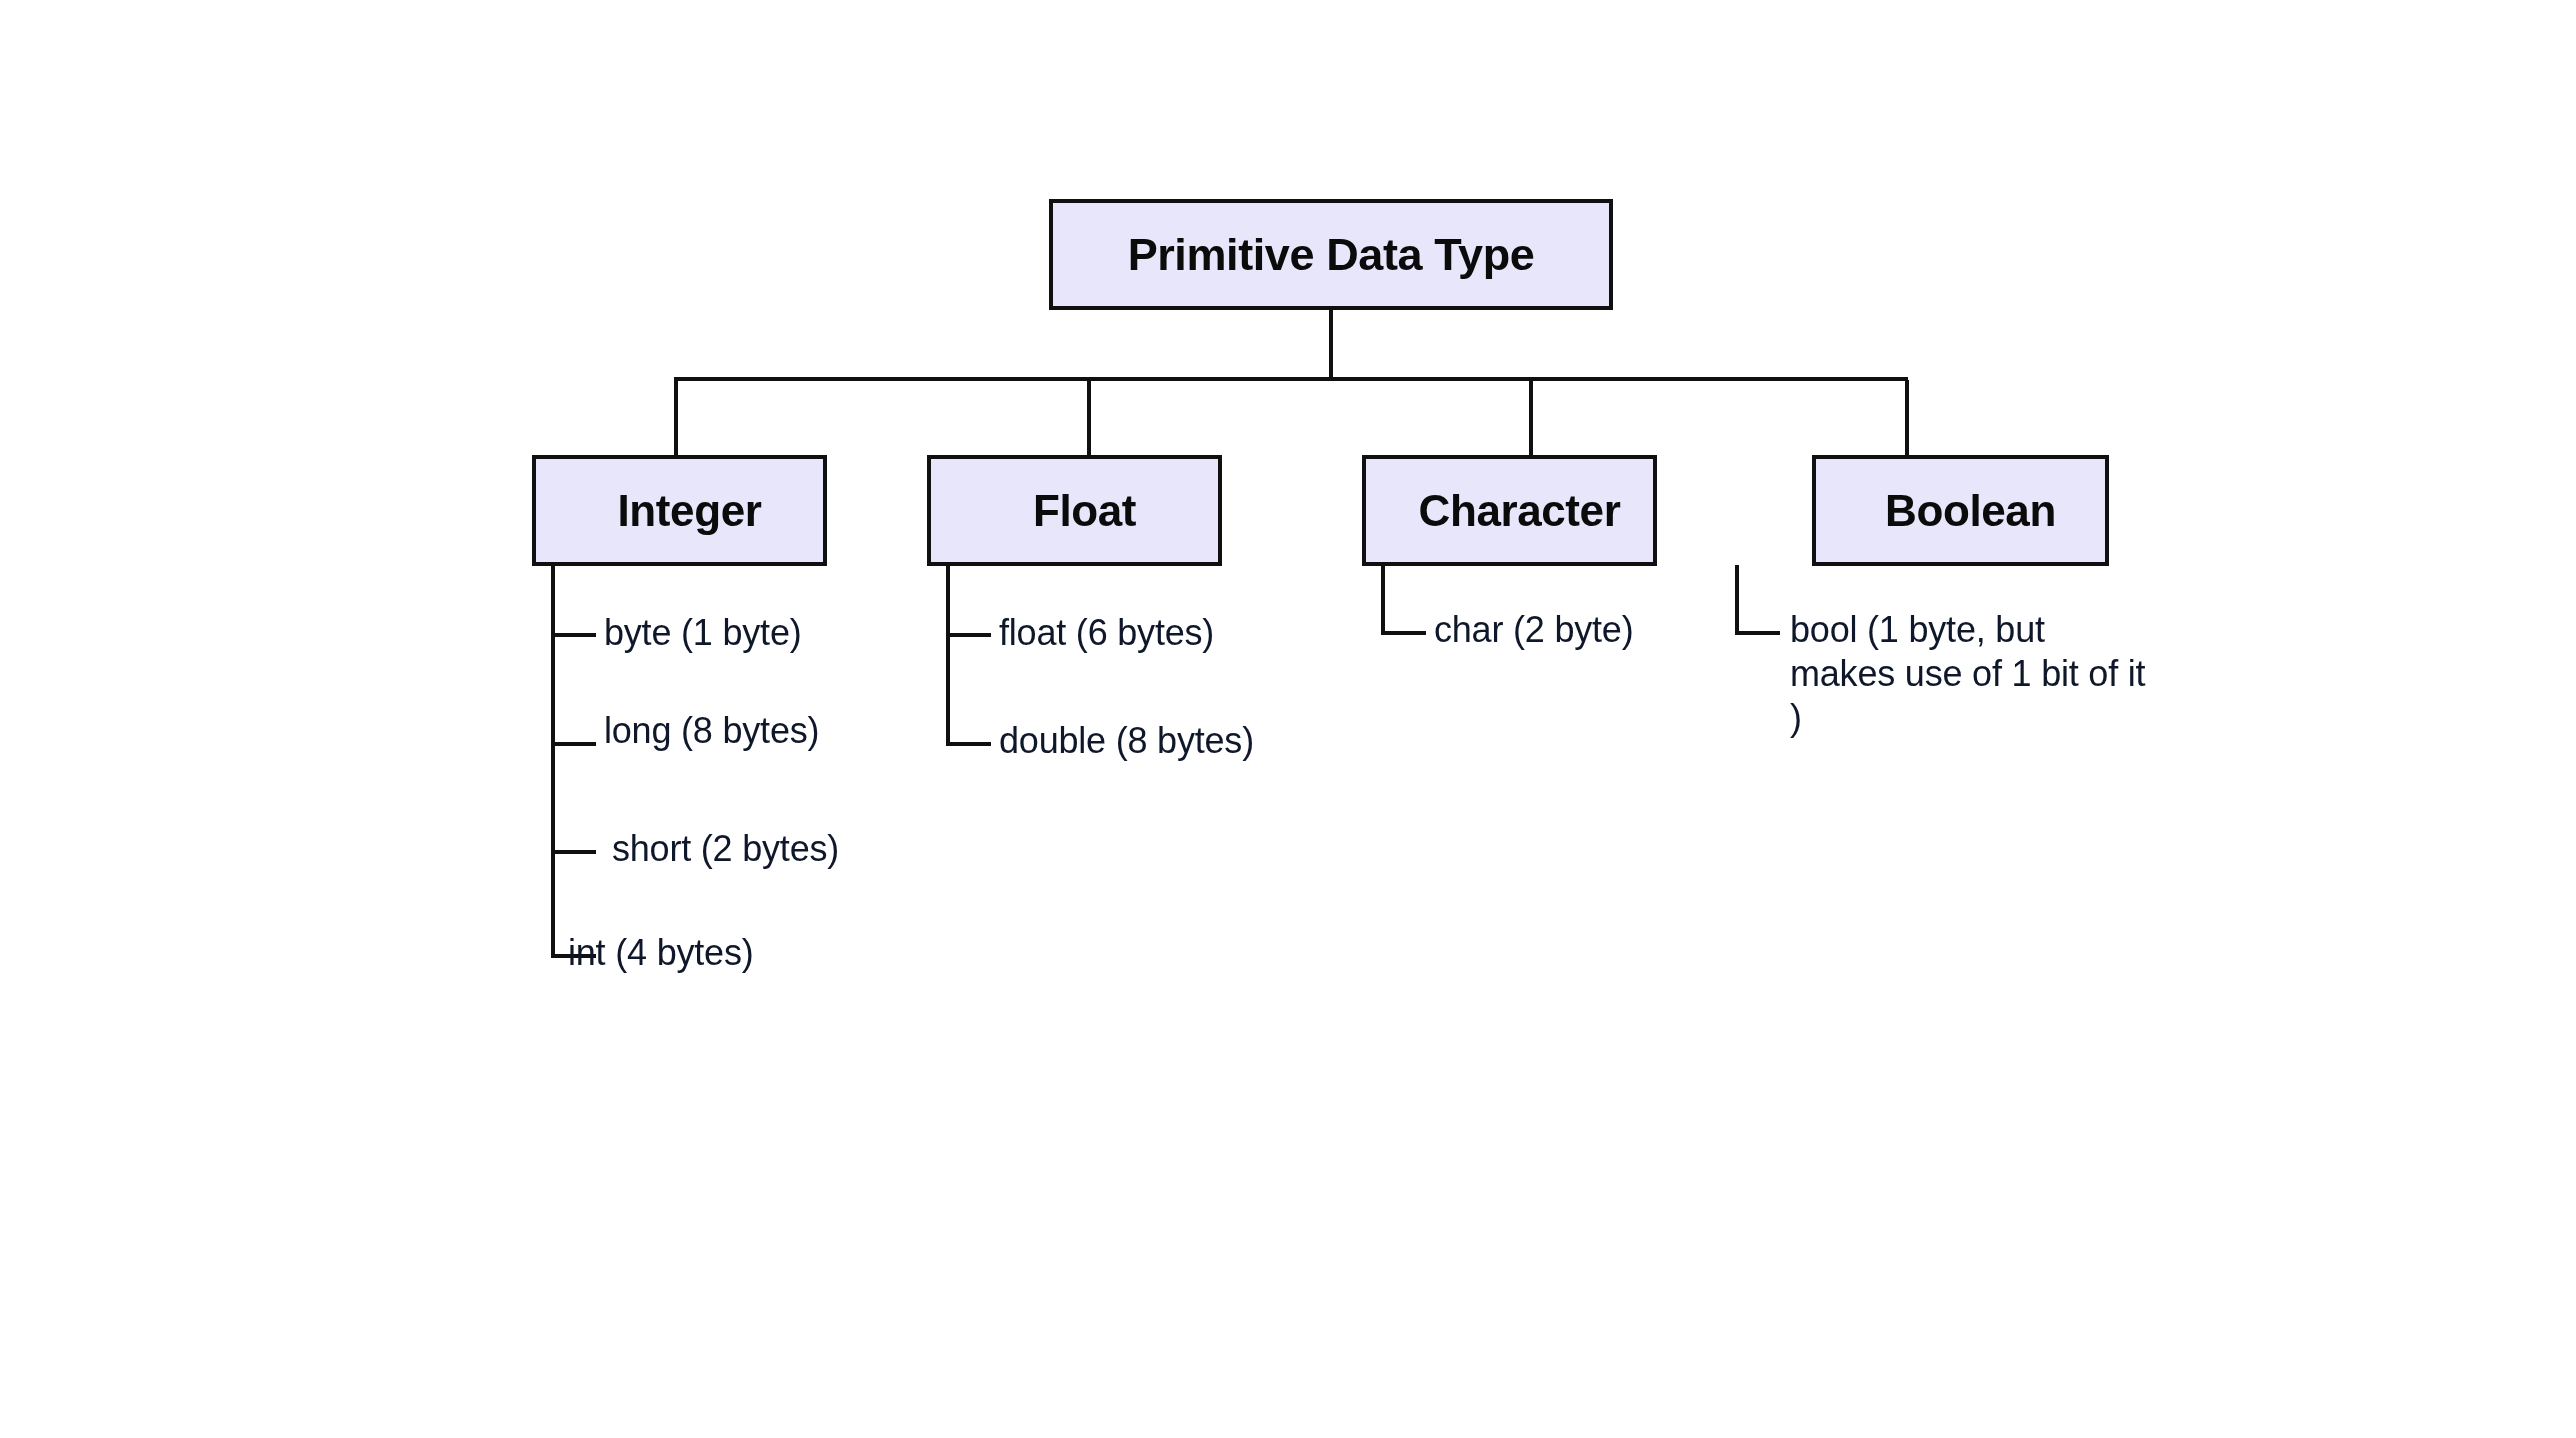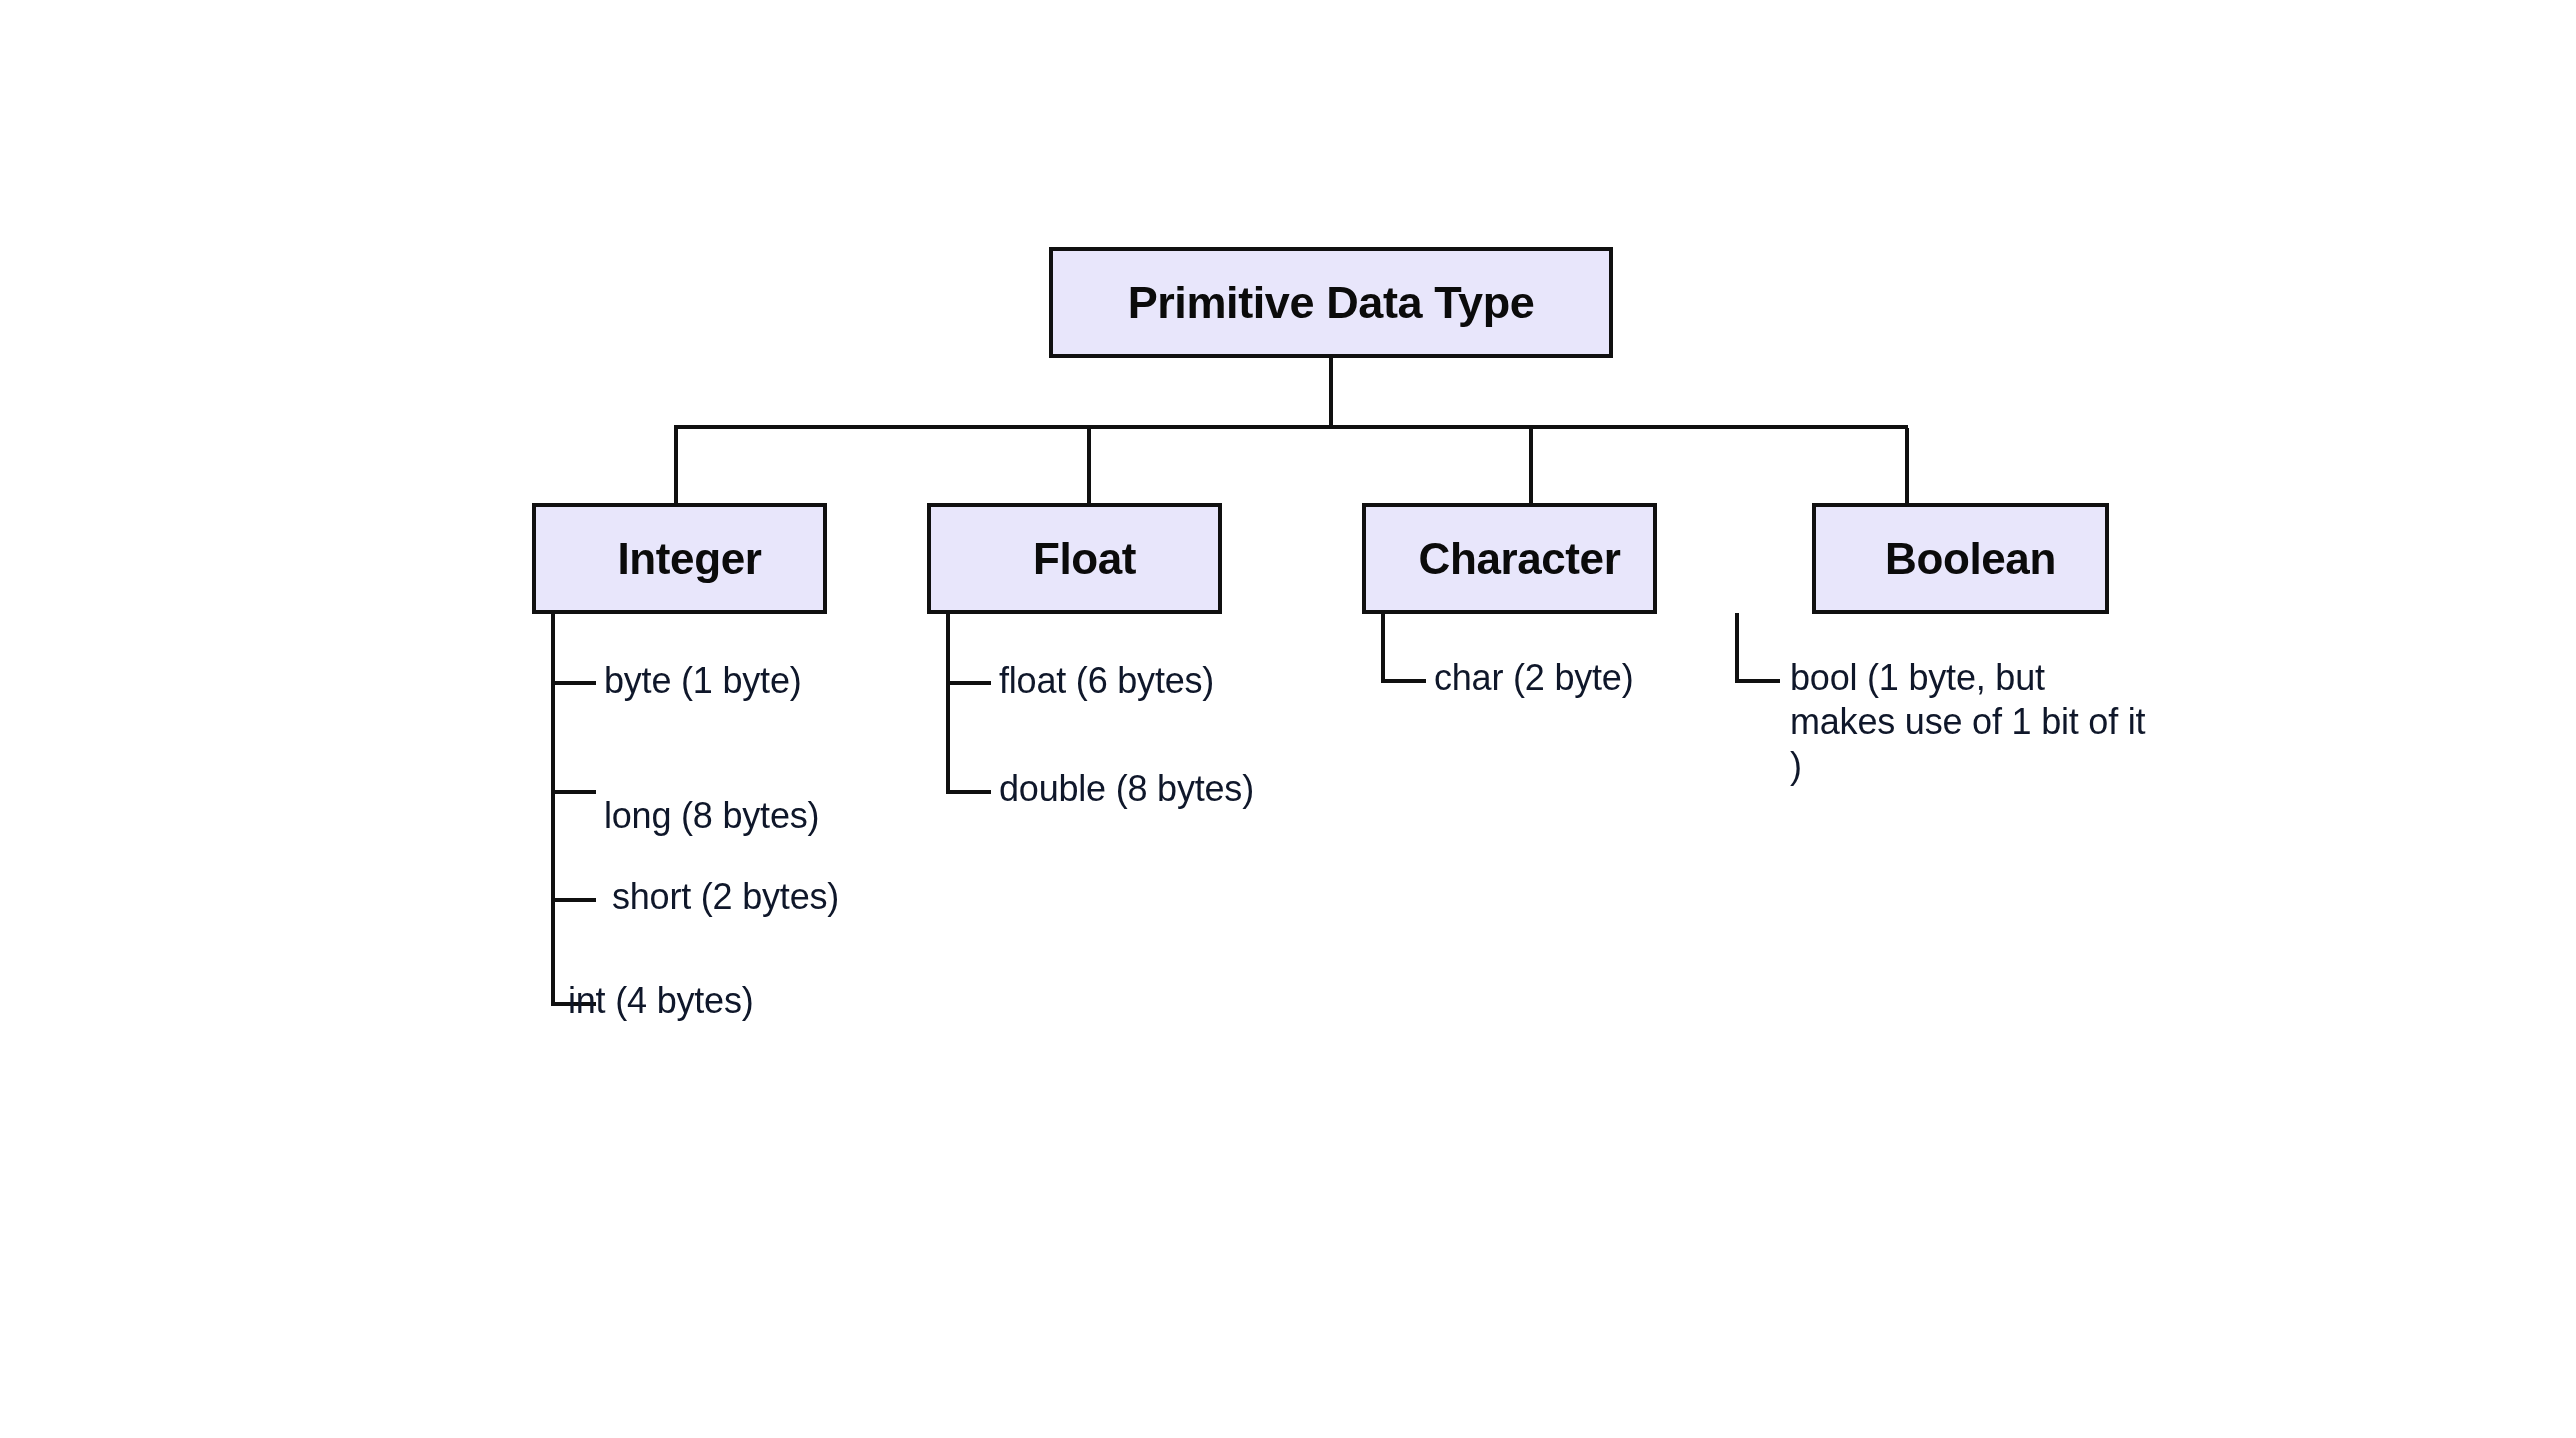--- a/index.html
+++ b/index.html
@@ -10,21 +10,20 @@
   }
   body {
     font-family: "Liberation Sans", sans-serif;
   }
   #canvas {
     position: relative;
     width: 2576px;
     height: 1019px;
     background: #ffffff;
     overflow: hidden;
-    margin-top: 48px;
   }
   
   .node-box {
     position: absolute;
     box-sizing: border-box;
     background: #E8E6FB;
     border: 4.5px solid #101010;
     display: flex;
     align-items: center;
     justify-content: center;
@@ -155,21 +154,21 @@
   <div class="node-box node-l2 n-boolean">
     <span>Boolean</span>
   </div>
 
   <div class="trunk trunk-integer"></div>
 
   <div class="tick" style="left:551px; top:633px; width:45px;"></div>
   <div class="leaf" style="left:604px; top:611px;">byte (1 byte)</div>
 
   <div class="tick" style="left:551px; top:742px; width:45px;"></div>
-  <div class="leaf" style="left:604px; top:746px;">long (8 bytes)</div>
+  <div class="leaf" style="left:604px; top:709px;">long (8 bytes)</div>
 
   <div class="tick" style="left:551px; top:850px; width:45px;"></div>
   <div class="leaf" style="left:612px; top:827px;">short (2 bytes)</div>
 
   <div class="tick" style="left:551px; top:954px; width:45px;"></div>
   <div class="leaf" style="left:568px; top:931px;">int (4 bytes)</div>
 
   <div class="trunk trunk-float"></div>
 
   <div class="tick" style="left:946px; top:633px; width:45px;"></div>

